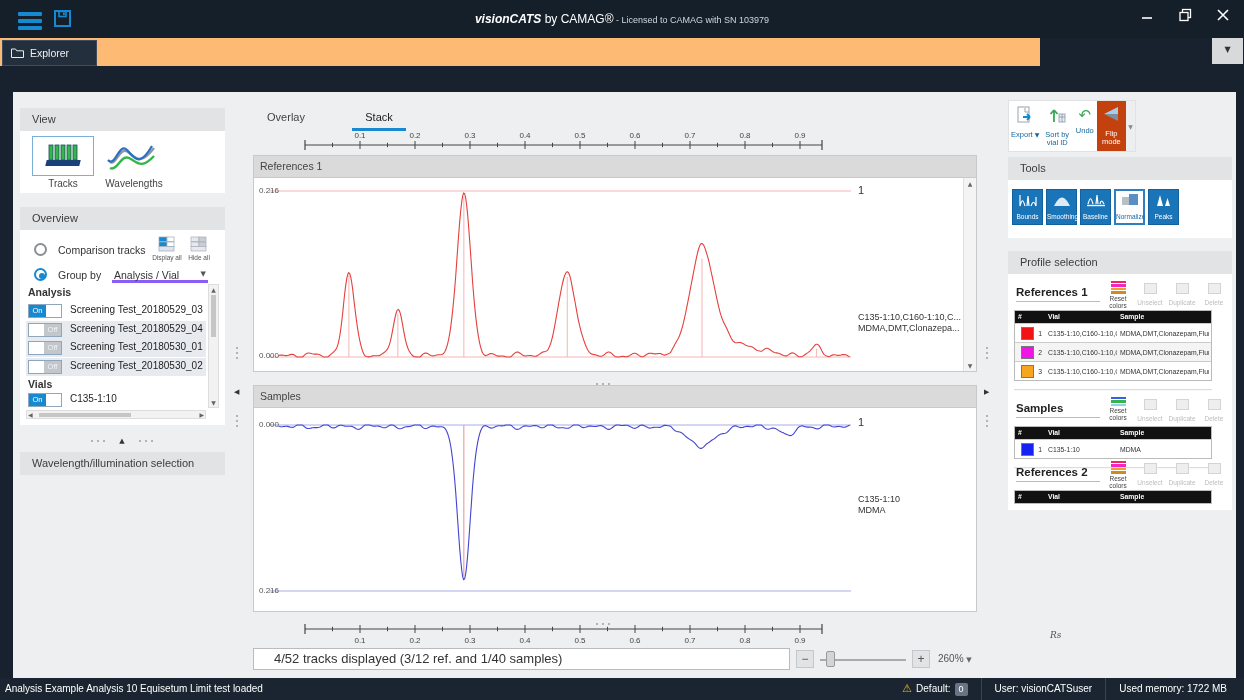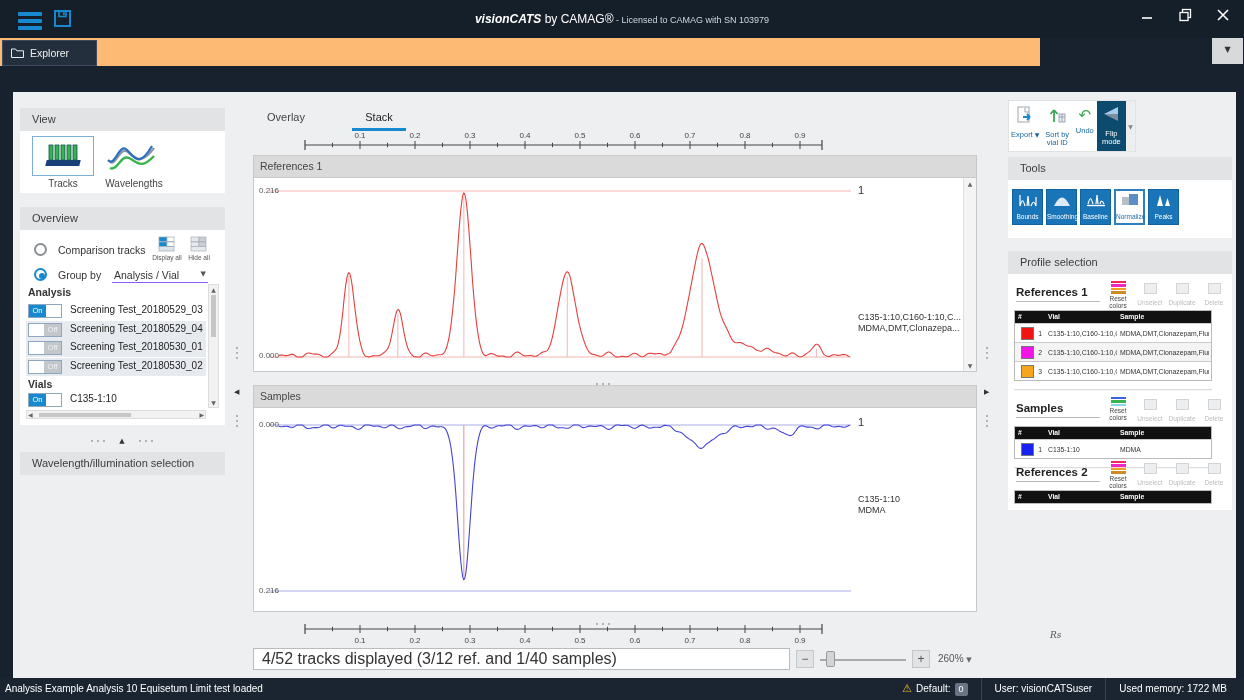--- a/index.html
+++ b/index.html
@@ -65,31 +65,31 @@
   
   .ctab{position:absolute;height:24px;font-size:11px;color:#444;text-align:center;line-height:24px;cursor:pointer;}
   .ctab.active{color:#222;}
   .underline{position:absolute;height:3px;background:#1789d0;}
   .chart-h{position:absolute;width:724px;height:22px;background:#dadada;border:1px solid #c9c9c9;border-bottom:none;font-size:10.5px;color:#444;line-height:21px;padding-left:6px;}
   .chart-box{position:absolute;width:724px;background:#fff;border:1px solid #c9c9c9;}
   .ylab{position:absolute;font-size:8px;color:#555;}
   .tracknum{position:absolute;font-size:11px;color:#333;}
   .trackinfo{position:absolute;font-size:9px;color:#333;line-height:11px;white-space:nowrap;}
   .chart-scroll{position:absolute;right:0;top:0;bottom:0;width:13px;background:#f4f4f4;border-left:1px solid #e0e0e0;}
-  .statusbox{position:absolute;background:#fff;border:1px solid #b9bcbe;font-size:16px;color:#333;line-height:20px;padding-left:8px;}
+  .statusbox{position:absolute;background:#fff;border:1px solid #b9bcbe;font-size:13px;color:#333;line-height:20px;padding-left:20px;}
   .zbtn{position:absolute;width:18px;height:18px;background:#e2e3e4;border:1px solid #c5c8ca;color:#555;text-align:center;line-height:16px;font-size:12px;cursor:pointer;}
   .ztrack{position:absolute;height:2px;background:#aaa;}
   .zthumb{position:absolute;width:9px;height:16px;background:#d4d4d4;border:1px solid #9a9a9a;border-radius:2px;cursor:pointer;}
   .zval{position:absolute;font-size:10px;color:#555;cursor:pointer;}
 
   
   .toolbar{position:absolute;left:1008px;top:100px;width:128px;height:52px;background:#fff;border:1px solid #e2e2e2;display:flex;}
   .tbtn{position:relative;height:100%;text-align:center;padding-top:5px;cursor:pointer;}
   .tbtn .lbl{font-size:7.5px;color:#17679f;line-height:8px;display:block;margin-top:3px;}
-  .tbtn.blue{background:#0c4a6e;}
+  .tbtn.blue{background:#c2410c;}
   .tbtn.blue .lbl{color:#fff;}
   .toolbtn{position:absolute;width:31px;height:36px;background:#1974b8;border:1px solid #13619c;text-align:center;cursor:pointer;padding-top:3px;}
   .toolbtn .lbl{display:block;font-size:6.5px;color:#fff;line-height:7px;margin-top:2px;}
   .toolbtn.active{background:#fff;border:2px solid #2b7fc2;padding-top:2px;}
   .toolbtn.active .lbl{color:#1b6aa8;}
   .ps-name{font-size:11.5px;font-weight:bold;color:#222;border-bottom:1px solid #bbb;padding-bottom:3px;}
   .act-col{text-align:center;}
   .act-col .lbl{display:block;font-size:6.5px;margin-top:1px;}
   .stripes i{display:block;width:15px;height:2.6px;margin:0.8px auto;}
   .grayicon{display:inline-block;width:13px;height:11px;border:1px solid #d2d4d6;background:#eceeef;}
@@ -210,21 +210,21 @@
               <rect x="9" y="1" width="7" height="4.5" fill="#c9ced3"></rect>
               <rect x="9" y="6" width="7" height="4.5" fill="#c9ced3"></rect>
               <rect x="1" y="10.5" width="15" height="4.5" fill="#e7eaed"></rect>
             </g>
           </svg></span>
     </div>
     <div class="mini-cap" style="left:164px;top:24px;">Hide all</div>
 
     <div class="radio sel" style="left:14px;top:38px;"></div>
     <div class="ov-lbl" style="left:38px;top:39px;">Group by</div>
-    <div class="abs" style="left:92px;top:37px;width:96px;border-bottom:1px solid #8b5cf6;height:16px;cursor:pointer;">
+    <div class="abs" style="left:92px;top:37px;width:96px;border-bottom:3px solid #8b5cf6;height:16px;cursor:pointer;">
       <span class="ov-lbl" style="left:2px;top:2px;">Analysis / Vial</span>
       <span class="icon" style="position:absolute;right:2px;top:3px;font-size:7px;color:#555;">▼</span>
     </div>
 
     <div class="ov-lbl bold" style="left:8px;top:56px;">Analysis</div>
     <div id="analysis-list">
         <div class="list-row" style="top: 72px;">
           <div class="toggle">
             <span class="tg-on">On</span>
           </div>

